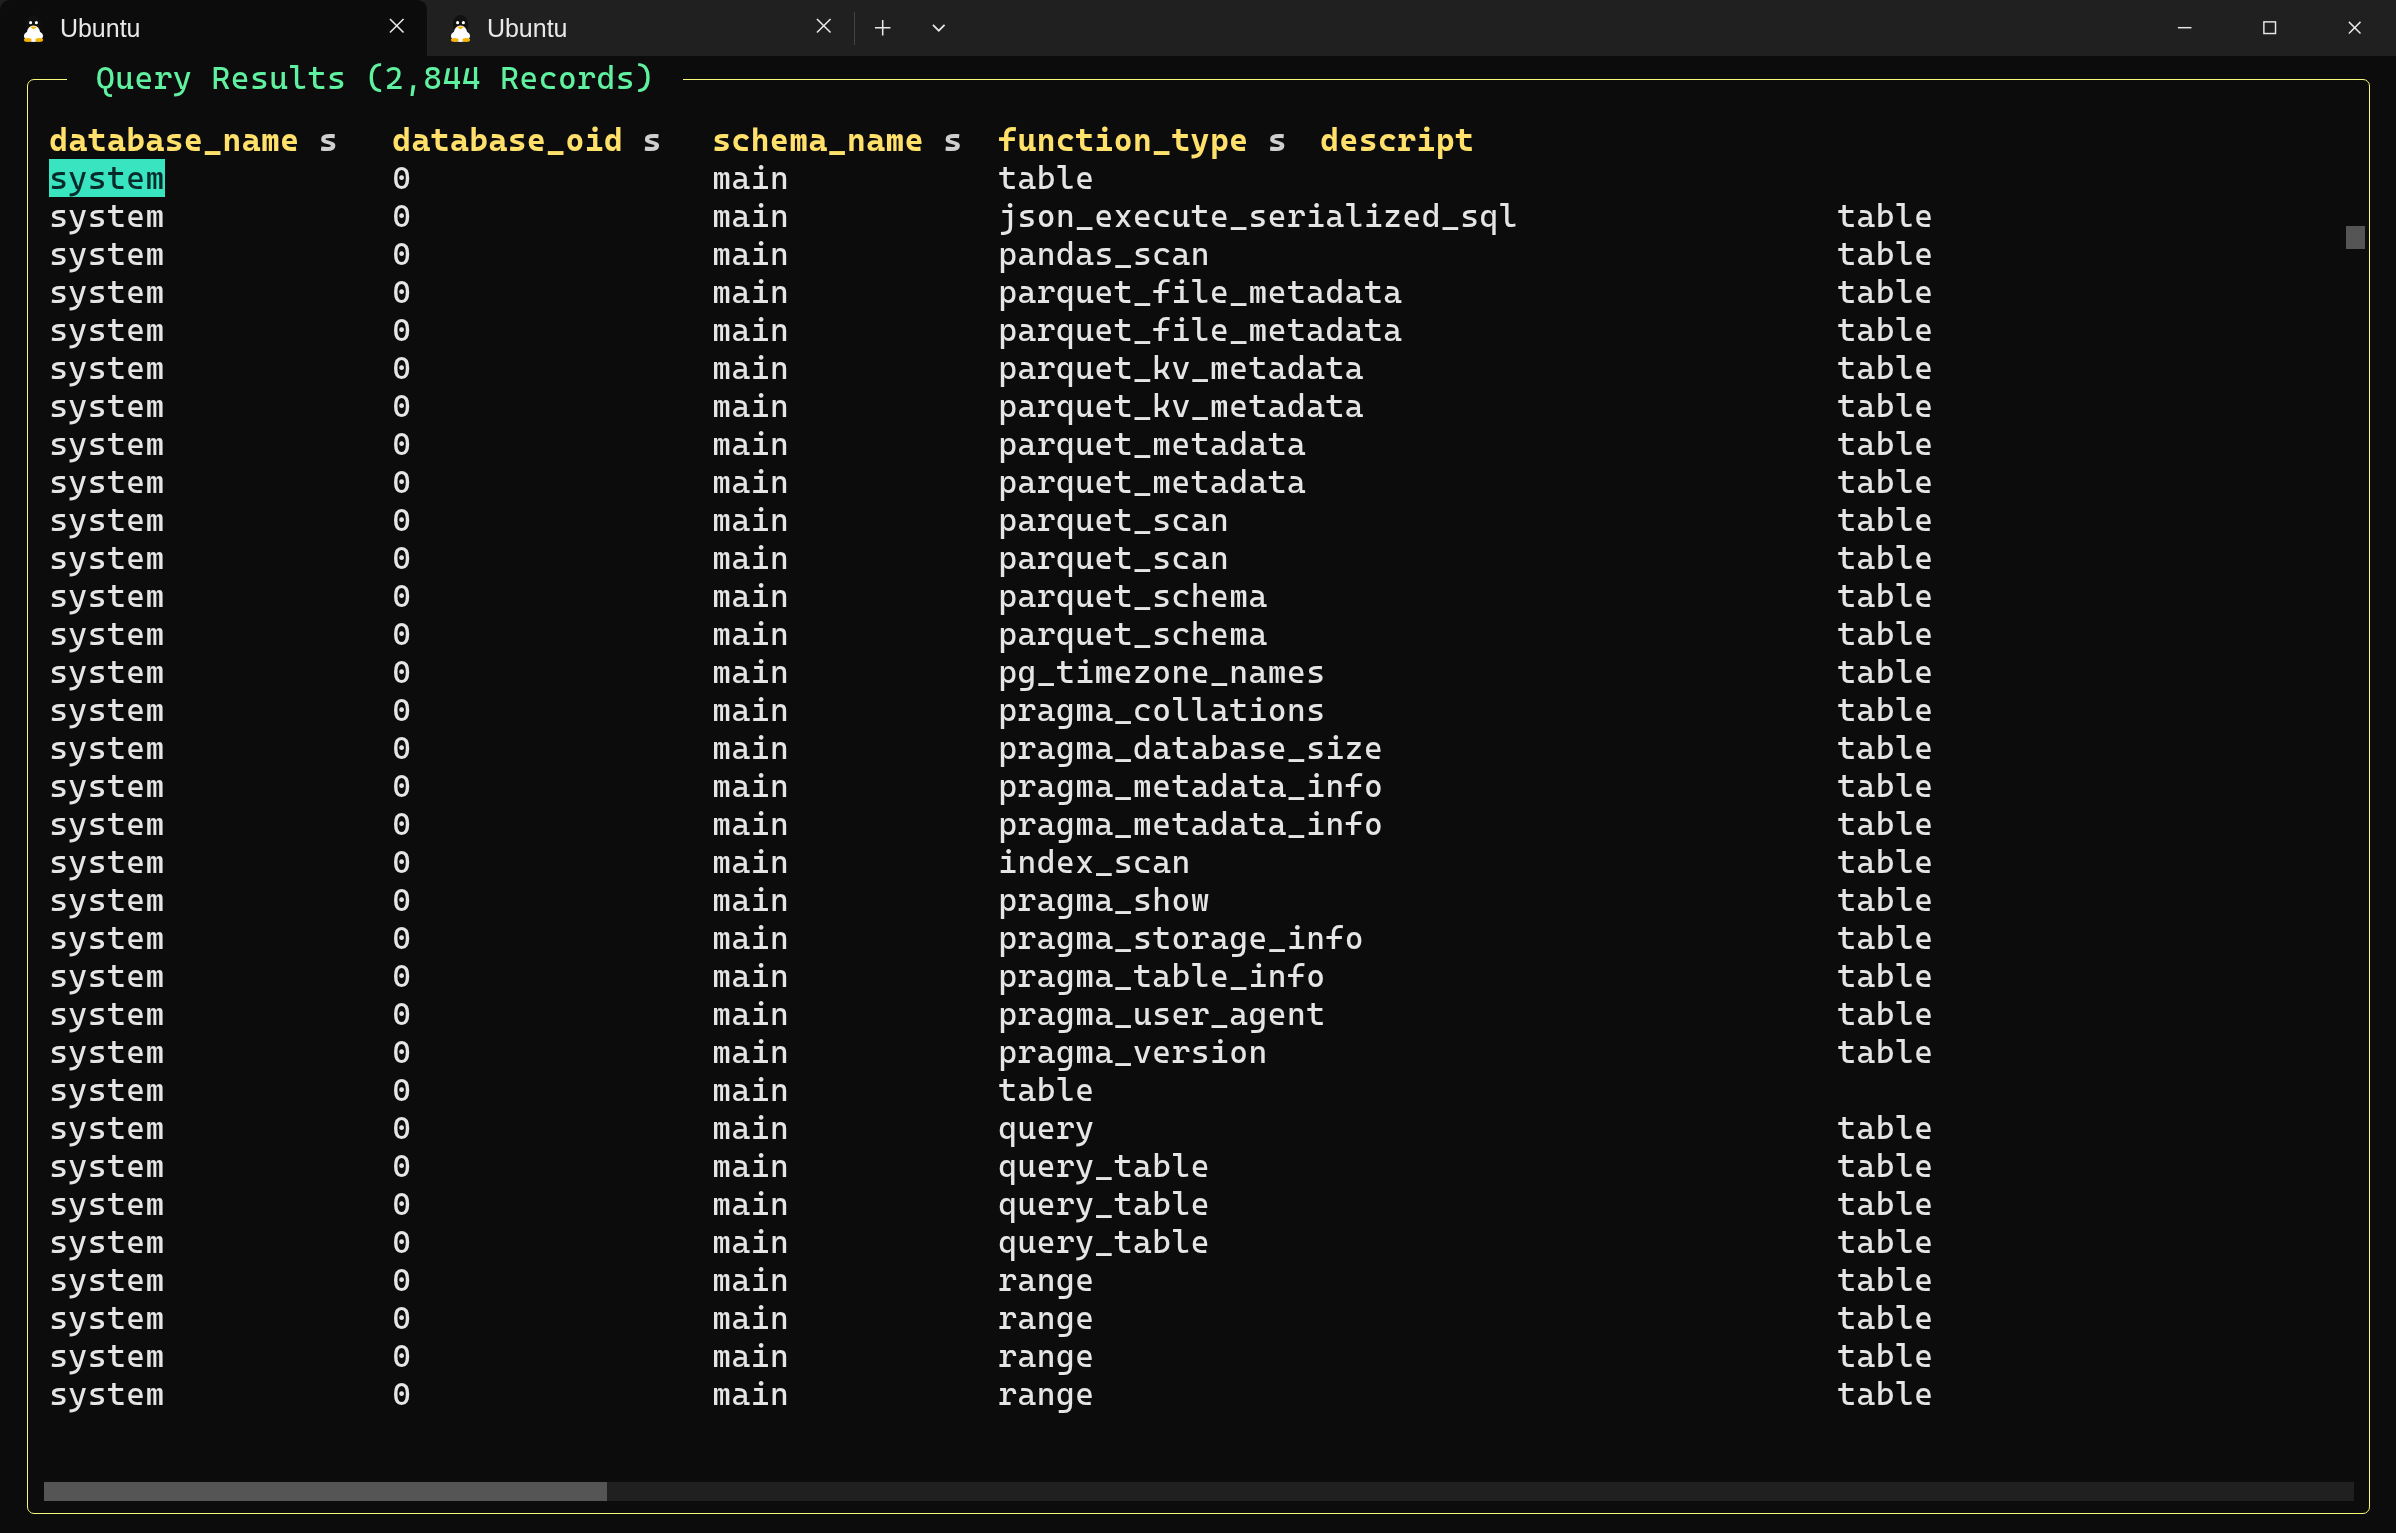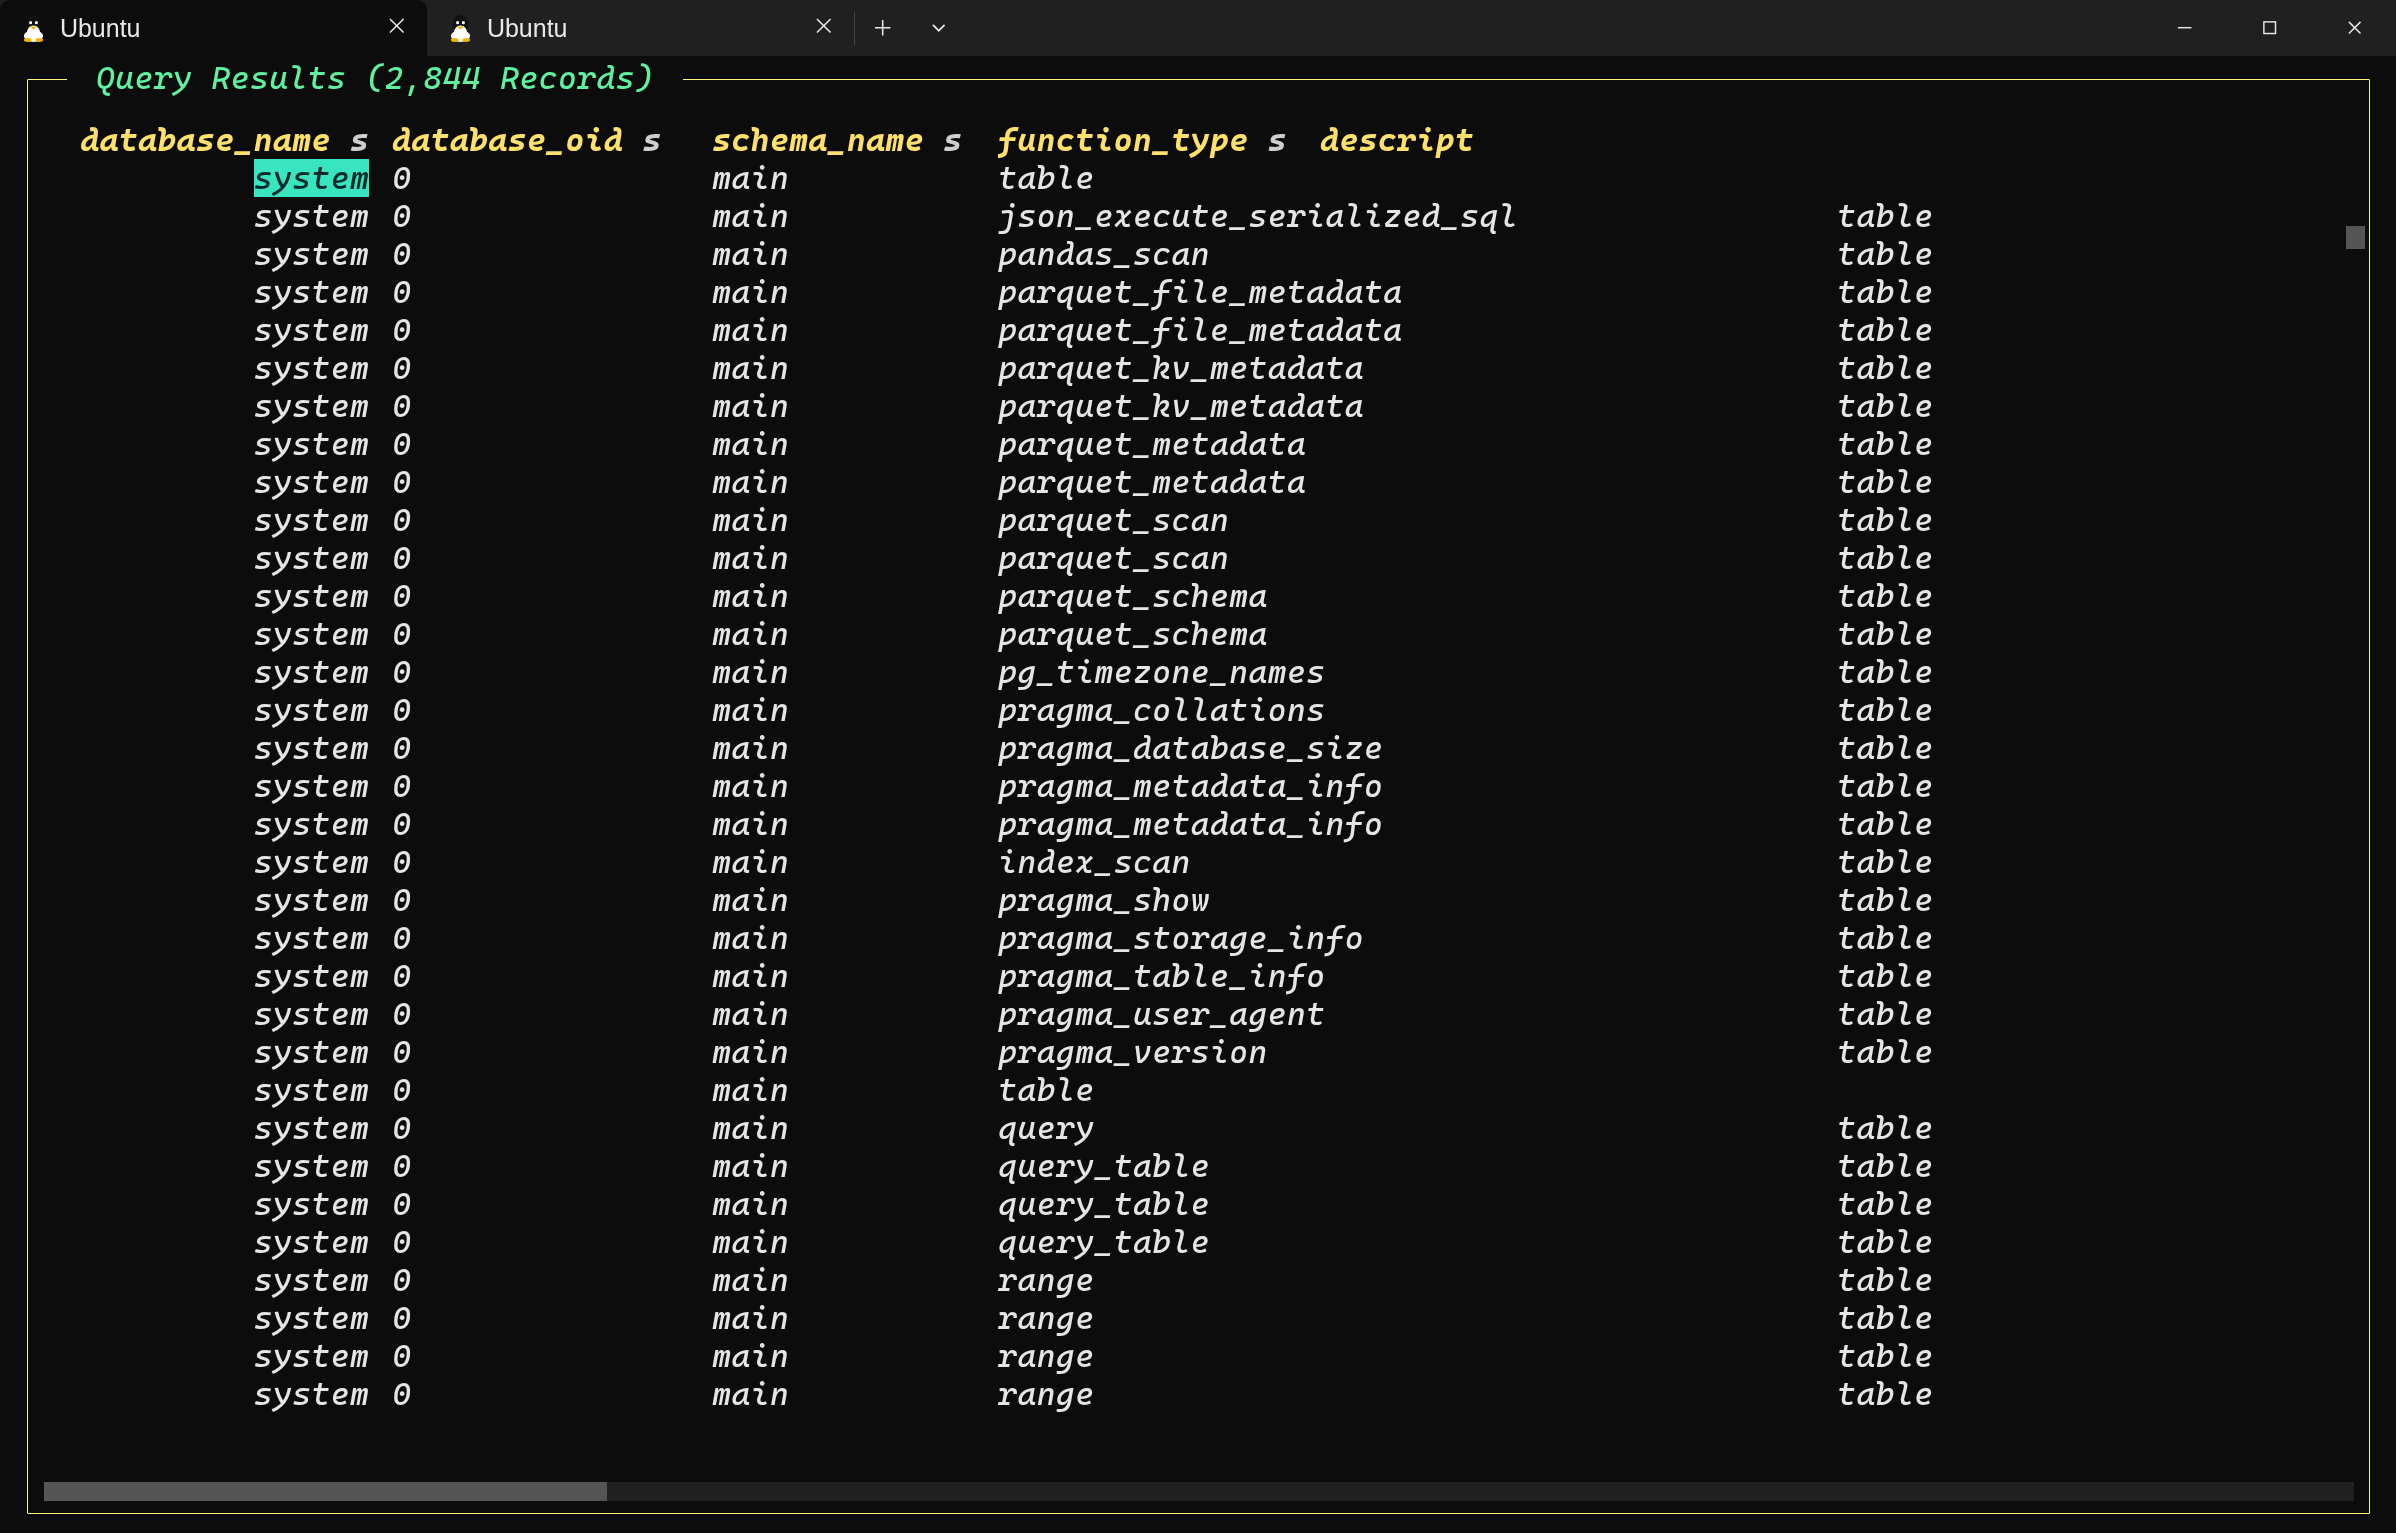--- a/index.html
+++ b/index.html
@@ -32,38 +32,38 @@
   .terminal {
     background: #0c0c0c; width: 100%; height: calc(100% - 56px);
     padding: 23px 27px 19.4px 27px;
     font-size: 32px; line-height: 38px; font-weight: 400;
     color: #e5e5e5; font-family: 'Cascadia Mono','Consolas',monospace;
     letter-spacing: 0.5px;
   }
 
   
   .panel {
-    border: 1.9px solid #f8f87a; border-radius: 1px; position: relative;
-    padding: 41px 16px 0 0; height: 100%; font-style: italic;
+    border: 1.9px solid #f8f87a; border-radius: 7px; position: relative;
+    padding: 41px 16px 0 0; height: 100%;
   }
   .panel-title {
     position: absolute; top: -21.3px; left: 39px; background: #0c0c0c;
     padding: 0 9.7px; color: #5ff0a0; white-space: pre;
   }
 
   
   .colhead { color: #ffe06a; font-weight: bold; }
   .type-s { color: #cfcfcf; font-weight: bold; }
 
   .row, .header-row {
     display: flex; white-space: pre; padding-left: 21.3px;
   }
 
   .cell { overflow: hidden; }
-  .c-dbname { width: 320px; text-align: right; }
+  .c-dbname { width: 320px; }
   .c-oid    { width: 320px; margin-left: 23px; }
   .c-schema { width: 286px; }
   .c-func   { width: 839px; }
   .c-ftype  { width: 322px; }
   .c-descr  { width: 194px; }
 
   .selected { background: #38e5c0; color: #072b2b; }
 
   
   .hscroll { position: absolute; left: 15.5px; right: 15.5px; bottom: 11.6px; height: 19.4px; background: #202020; }

